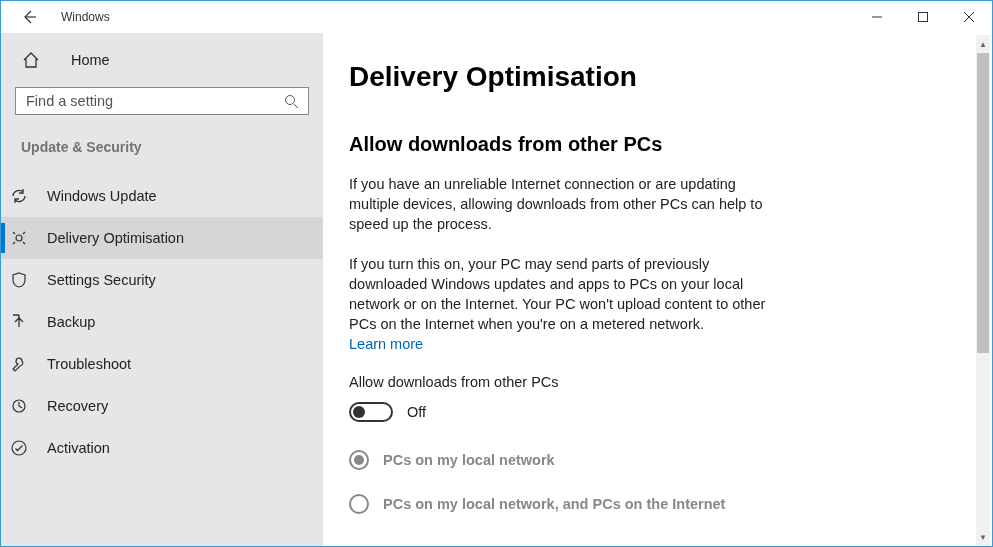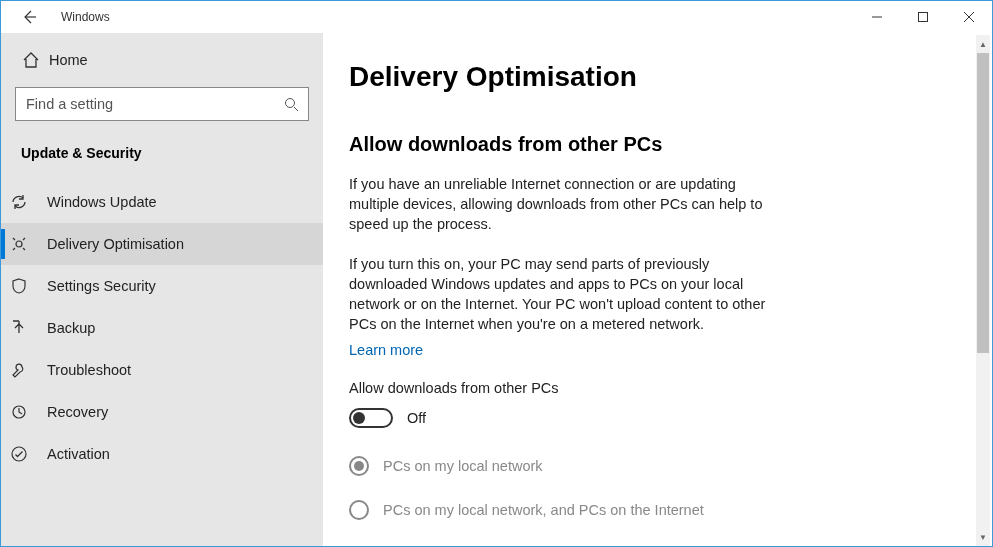--- a/index.html
+++ b/index.html
@@ -7,47 +7,47 @@
   .titlebar { height: 32px; display: flex; align-items: center; }
   .titlebar-left { display: flex; align-items: center; padding-left: 16px; }
   .back-btn { width: 24px; height: 24px; display:flex; align-items:center; justify-content:center; cursor:pointer; }
   .title-label { font-size: 12px; color:#333; margin-left: 20px; }
   .win-controls { margin-left: auto; display:flex; }
   .win-btn { width:46px; height:32px; display:flex; align-items:center; justify-content:center; cursor:pointer; }
   .main { display:flex; height: calc(547px - 32px); }
   .sidebar { width: 322px; background:#e6e6e6; padding: 10px 0 0 0; border-right: 0; }
   .home-row { display:flex; align-items:center; padding:8px 20px; cursor:pointer; }
   .home-row .icon { width:20px; display:flex; justify-content:center; }
-  .home-label { font-size:14.5px; margin-left:8px; color:#222; }
+  .home-label { font-size:14.5px; margin-left:30px; color:#222; }
   .search-wrap { padding: 10px 14px; }
-  .search-box { position:relative; border:1px solid #888; background:#fff; height:34px; display:flex; align-items:center; }
+  .search-box { position:relative; border:1px solid #888; background:#fff; height:28px; display:flex; align-items:center; }
   .search-input { border:none; outline:none; flex:1; padding: 0 10px; font-size:14.5px; color:#555; background:transparent; }
   .search-input::placeholder { color: #555; }
   .search-icon-slot { width:34px; display:flex; align-items:center; justify-content:center; color:#555; }
-  .section-heading { font-size:14px; font-weight:600; padding: 14px 20px 20px 20px; color:#000000; }
+  .section-heading { font-size:14px; font-weight:600; padding: 14px 20px 20px 20px; color:#737373; }
   .nav-list { list-style:none; }
   .nav-item { display:flex; align-items:center; padding:12px 8px; cursor:pointer; position:relative; }
   .nav-item.selected::before { content:""; position:absolute; left:0; top:6px; bottom:6px; width:4px; background:#0078d7; }
   .nav-item.selected { background:#d6d6d6; }
   .nav-icon { width:20px; display:flex; justify-content:center; color:#333; }
   .nav-label { font-size:14.5px; margin-left:18px; color:#222; }
   .content { flex:1; padding: 28px 32px 20px 26px; overflow-y:auto; position:relative; }
   .scrollbar-fake { position:absolute; right:2px; top:2px; bottom:2px; width:14px; background:#f1f1f1; display:flex; flex-direction:column; align-items:center; }
   .scrollbar-up, .scrollbar-down { height:18px; display:flex; align-items:center; justify-content:center; color:#666; font-size:8px; cursor:pointer; width:100%; }
   .scrollbar-thumb { position:absolute; top:18px; width:12px; height:300px; background:#c0c0c0; cursor:pointer; }
   h1.page-title { font-size:28px; font-weight:600; margin-bottom: 40px; color:#000; }
   h2.subhead { font-size:20px; font-weight:600; margin-bottom:18px; color:#000; }
   .body-text { font-size:14.5px; color:#222; max-width:440px; line-height:1.38; margin-bottom:20px; }
   .link { color:#0066b4; cursor:pointer; }
   .toggle-label { font-size:14.5px; color:#222; margin-bottom:12px; }
   .toggle-row { display:flex; align-items:center; gap:14px; margin-bottom:28px; }
   .toggle { width:44px; height:20px; border:2px solid #333; border-radius:12px; position:relative; cursor:pointer; }
   .toggle-knob { width:12px; height:12px; background:#333; border-radius:50%; position:absolute; top:2px; left:2px; }
   .toggle-state { font-size:14.5px; color:#222; }
-  .radio-row { display:flex; align-items:center; gap:14px; margin-bottom:24px; color:#888; }
+  .radio-row { display:flex; align-items:center; gap:14px; margin-bottom:24px; color:#888;font-weight:bold; }
   .radio-outer { width:20px; height:20px; border:2px solid #888; border-radius:50%; display:flex; align-items:center; justify-content:center; }
   .radio-inner { width:10px; height:10px; border-radius:50%; background:#888; }
   .radio-label { font-size:14.5px; }
 </style>
 </head>
 <body>
 
 <div class="titlebar">
   <div class="titlebar-left">
     <div class="back-btn">
@@ -161,21 +161,21 @@
         </span>
         <span class="nav-label">Activation</span>
       </li>
     </ul>
   </aside>
 
   <section class="content">
     <h1 class="page-title">Delivery Optimisation</h1>
     <h2 class="subhead">Allow downloads from other PCs</h2>
     <p class="body-text">If you have an unreliable Internet connection or are updating multiple devices, allowing downloads from other PCs can help to speed up the process.</p>
-    <p class="body-text" style="margin-bottom:6px">If you turn this on, your PC may send parts of previously downloaded Windows updates and apps to PCs on your local network or on the Internet. Your PC won't upload content to other PCs on the Internet when you're on a metered network.</p>
+    <p class="body-text" style="margin-bottom:0">If you turn this on, your PC may send parts of previously downloaded Windows updates and apps to PCs on your local network or on the Internet. Your PC won't upload content to other PCs on the Internet when you're on a metered network.</p>
     <p class="body-text"><span class="link">Learn more</span></p>
 
     <div class="toggle-label">Allow downloads from other PCs</div>
     <div class="toggle-row">
       <div class="toggle">
         <div class="toggle-knob"></div>
       </div>
       <span class="toggle-state">Off</span>
     </div>
 

